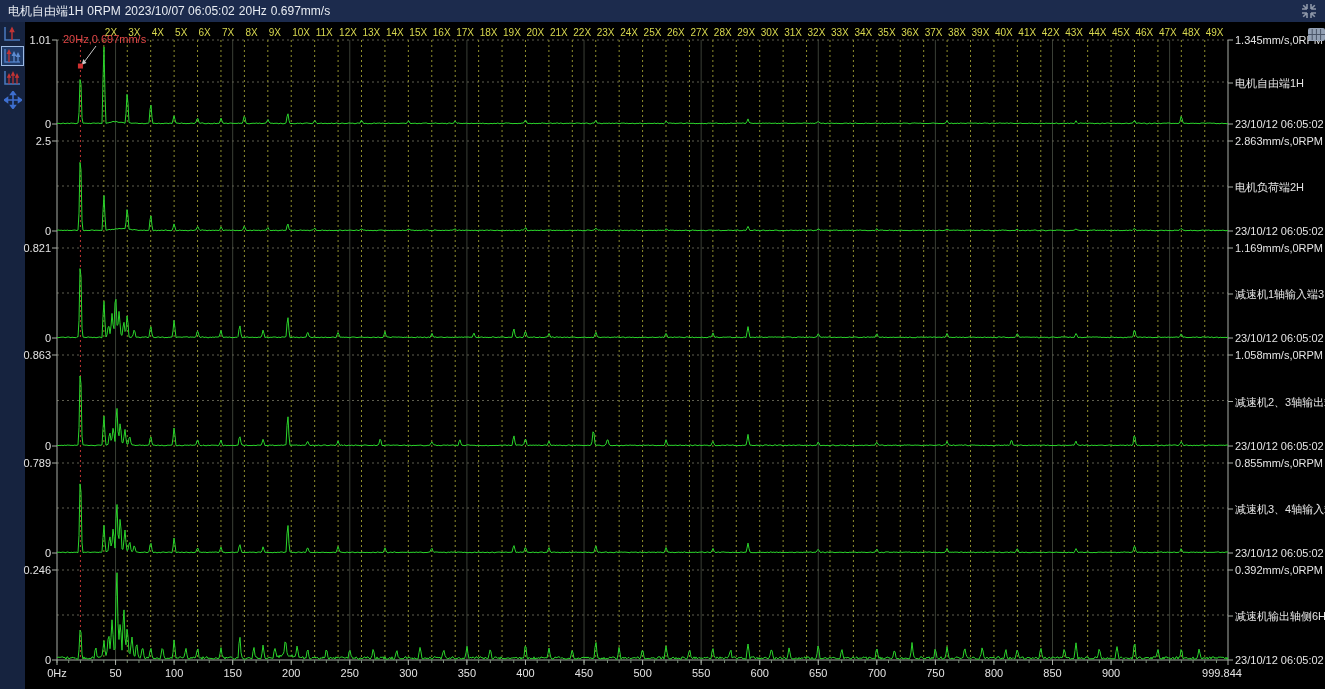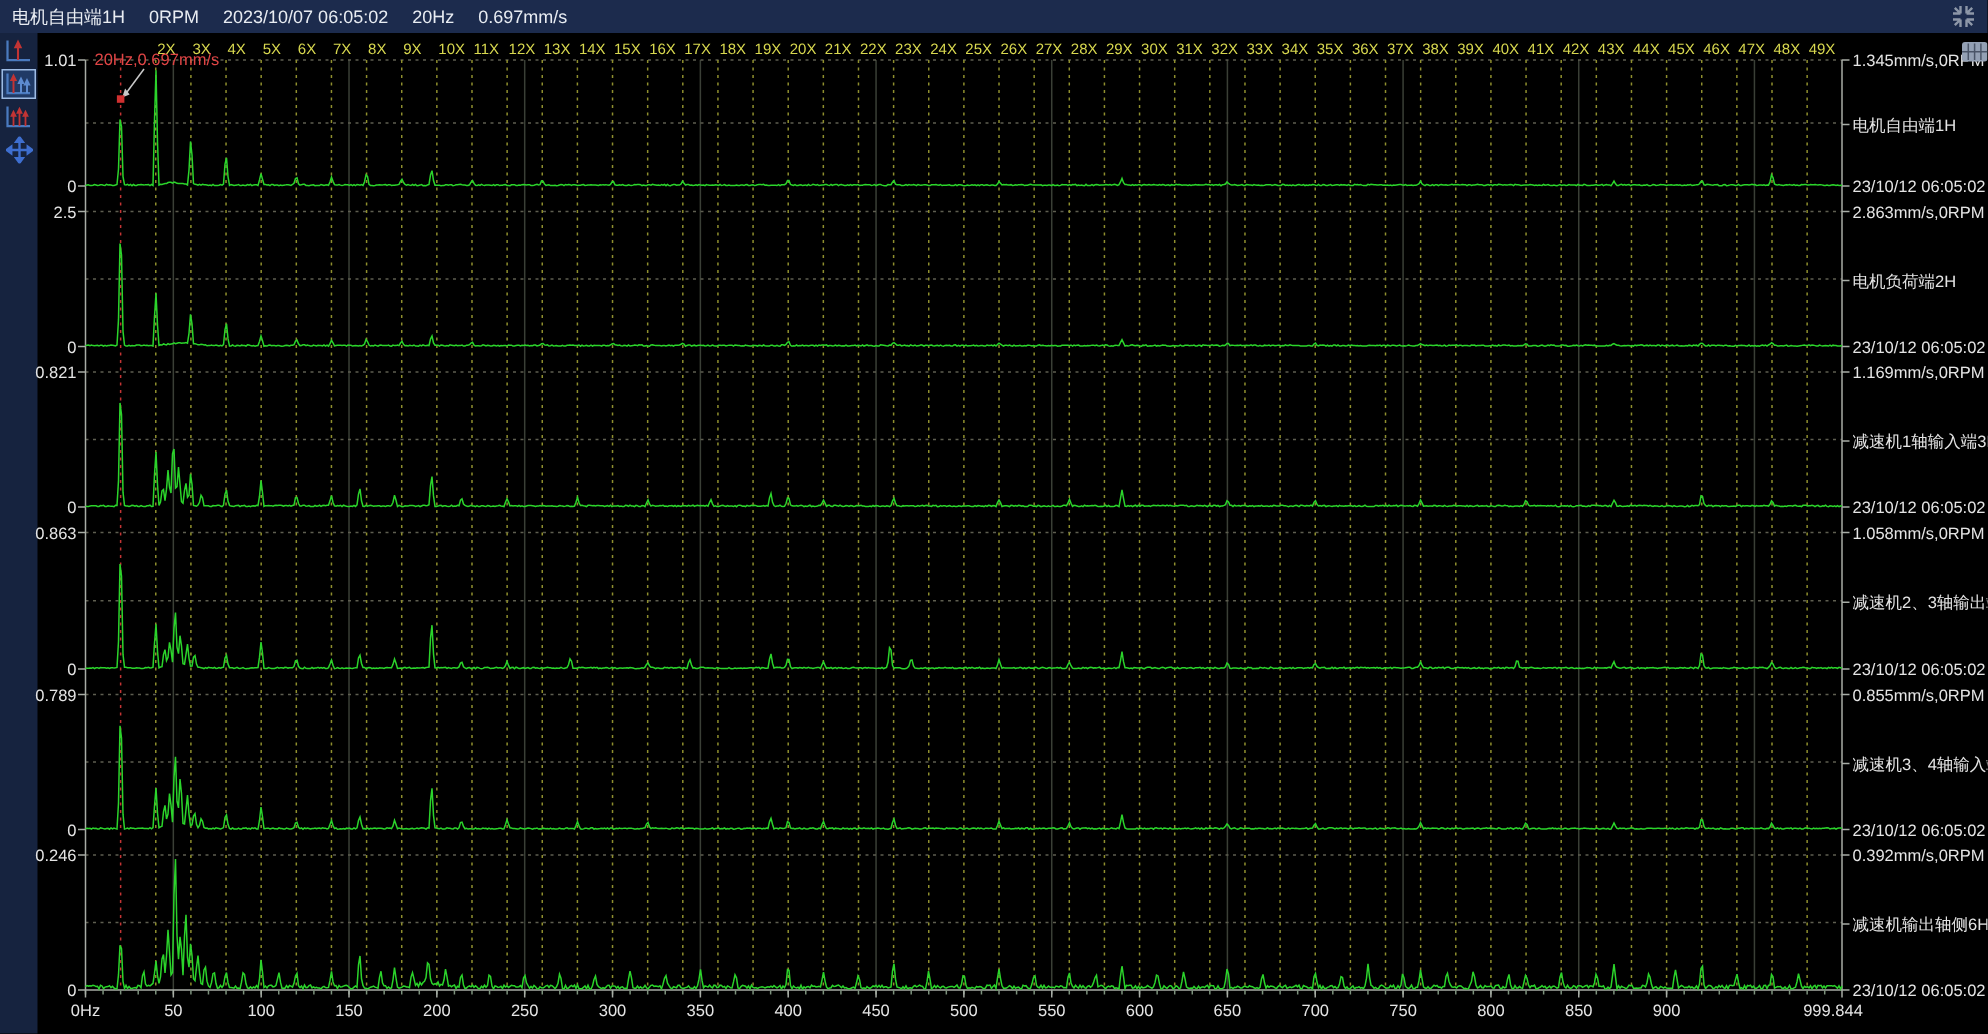--- a/index.html
+++ b/index.html
@@ -1,21 +1,21 @@
 <!DOCTYPE html>
 <html><head>
 <meta charset="utf-8">
 <style>
   * { margin:0; padding:0; box-sizing:border-box; }
   html,body { width:1325px; height:689px; background:#000; overflow:hidden;
               font-family:"Liberation Sans", sans-serif; }
   .titlebar { position:absolute; left:0; top:0; width:1325px; height:22px;
               background:#1c2b4d; color:#e8ecf2; font-size:12px;
               display:flex; align-items:center; }
-  .titlebar span { margin-left:16px; white-space:nowrap; }
+  .titlebar span { margin-left:4px; white-space:nowrap; }
   .titlebar span:first-child { margin-left:8px; }
   .collapse-btn { position:absolute; right:6px; top:2px; width:20px; height:18px; cursor:pointer; }
   .main { position:absolute; left:0; top:22px; width:1325px; height:655px; background:#000; }
   .sidebar { position:absolute; left:0; top:0; width:25px; height:667px; background:#16233f; }
   .tool { width:23px; height:20px; margin:2px 1px 1px 1px; display:flex;
           align-items:center; justify-content:center; border:1px solid transparent; cursor:pointer; }
   .tool.selected { border:1px solid #9dbbe4; background:#203a66; }
   #chart { position:absolute; left:0; top:0; width:1325px; height:667px; }
   text { font-family:"Liberation Sans", sans-serif; }
 </style>

